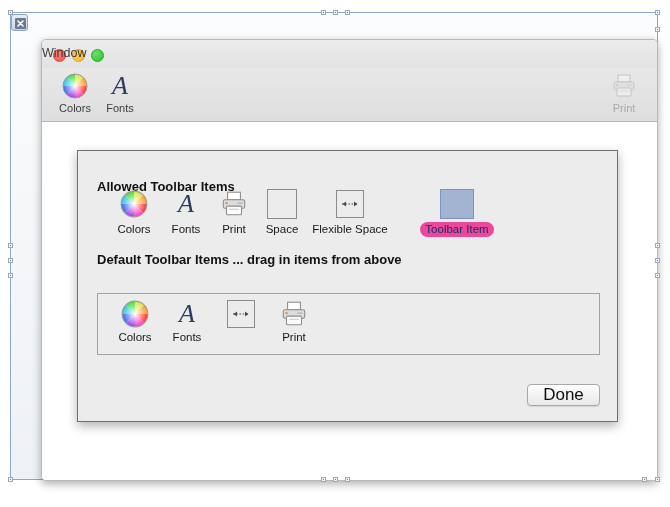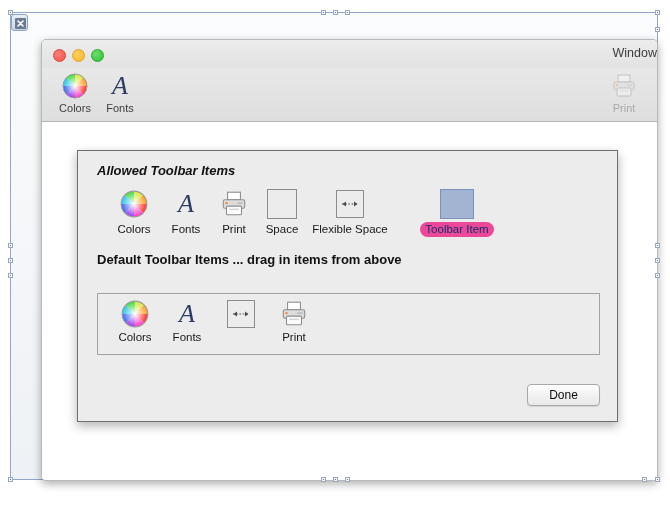--- a/index.html
+++ b/index.html
@@ -20,21 +20,21 @@
         border:1px solid #9aa8bd;box-sizing:border-box;z-index:30;}
   .handle-dot::after{content:"";position:absolute;left:1px;top:1px;
         width:1px;height:1px;background:#6d7b90;}
 
   
   #mac-window{position:absolute;left:30px;top:26px;width:617px;height:442px;
         background:#ffffff;border:1px solid #b9b9b9;border-radius:5px;
         box-shadow:0 3px 9px rgba(0,0,0,.32);box-sizing:border-box;overflow:hidden;z-index:10;}
   #titlebar{height:28px;position:relative;
         background:linear-gradient(180deg,#ececec 0%,#e2e2e2 100%);}
-  #title-text{position:absolute;left:0;right:0;top:6px;text-align:right;
+  #title-text{position:absolute;left:0;right:0;top:6px;text-align:left;
         font-size:12.5px;color:#3b3b3b;}
   .light{position:absolute;top:9px;width:11px;height:11px;border-radius:50%;}
   #light-close{left:11px;background:radial-gradient(circle at 35% 32%,#ff8078,#ef5349);border:1px solid #d8463c;}
   #light-min{left:30px;background:radial-gradient(circle at 35% 32%,#ffce5c,#f6b829);border:1px solid #dda41d;}
   #light-zoom{left:49px;background:radial-gradient(circle at 35% 32%,#69de6b,#2fc033);border:1px solid #25a82b;}
 
   #toolbar{height:53px;position:relative;
         background:linear-gradient(180deg,#e8e8e8 0%,#dedede 100%);
         border-bottom:1px solid #b5b5b5;}
   .tb-item{position:absolute;top:3px;width:50px;text-align:center;}
@@ -45,41 +45,41 @@
   #tb-fonts{left:53px;}
   #tb-print{right:8px;}
 
   #win-body{position:absolute;left:0;right:0;top:82px;bottom:0;background:#ffffff;}
 
   
   #sheet{position:absolute;left:35px;top:28px;width:541px;height:272px;
         background:#ececec;border:1px solid #6f6f6f;box-sizing:border-box;
         box-shadow:0 4px 10px rgba(0,0,0,.30);}
   .sheet-head{font-size:13px;font-weight:bold;color:#121212;}
-  #head-allowed{position:absolute;left:19px;top:12px;font-style:italic;}
+  #head-allowed{position:absolute;left:19px;top:28px;}
   #head-default{position:absolute;left:19px;top:101px;}
 
   #allowed-row{position:absolute;left:19px;top:38px;width:505px;height:62px;}
   .pal-item{position:absolute;top:0;width:74px;text-align:center;}
   .pal-label{font-size:11.5px;color:#181818;margin-top:3px;display:inline-block;
         padding:1px 5px;border-radius:8px;line-height:13px;}
   .pal-item.selected .pal-label{background:#ec4899;color:#14306b;}
   #pal-colors{left:0;} #pal-fonts{left:52px;} #pal-print{left:100px;}
   #pal-space{left:148px;} #pal-flex{left:205px;width:96px;} #pal-toolbaritem{left:312px;width:96px;}
 
   #default-box{position:absolute;left:19px;top:142px;width:503px;height:62px;
         background:#ececec;border:1px solid #a2a2a2;box-sizing:border-box;}
   .def-item{position:absolute;top:5px;width:62px;text-align:center;}
   .def-label{font-size:11.5px;color:#181818;margin-top:2px;}
   #def-colors{left:6px;} #def-fonts{left:58px;} #def-flex{left:112px;} #def-print{left:165px;}
 
   #done-button{position:absolute;right:17px;bottom:15px;width:73px;height:22px;
         background:linear-gradient(180deg,#fefefe 0%,#f2f2f2 52%,#e8e8e8 100%);
         border:1px solid #a8a8a8;border-radius:4px;box-sizing:border-box;
-        font-size:12px;color:#0d0d0d;line-height:20px;text-align:center;
+        font-size:17px;color:#0d0d0d;line-height:20px;text-align:center;
         box-shadow:0 1px 1px rgba(0,0,0,.10);}
 
   .icon-wrap{display:flex;align-items:center;justify-content:center;height:30px;}
   .glyph-A{font-family:"Liberation Serif","DejaVu Serif",serif;
         font-size:26px;font-style:italic;color:#2c3c63;line-height:28px;}
   .sq-space{width:30px;height:30px;border:1px solid #8c8c8c;background:transparent;box-sizing:border-box;}
 </style>
 </head>
 <body>
 

